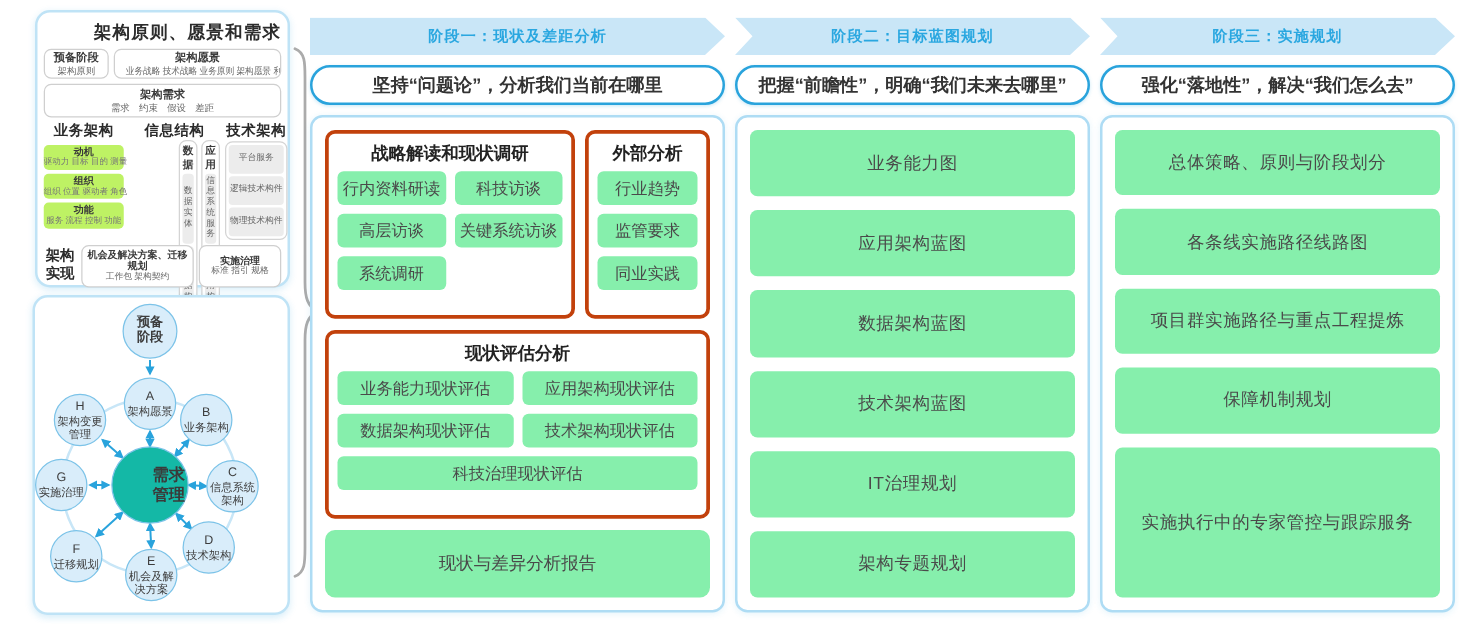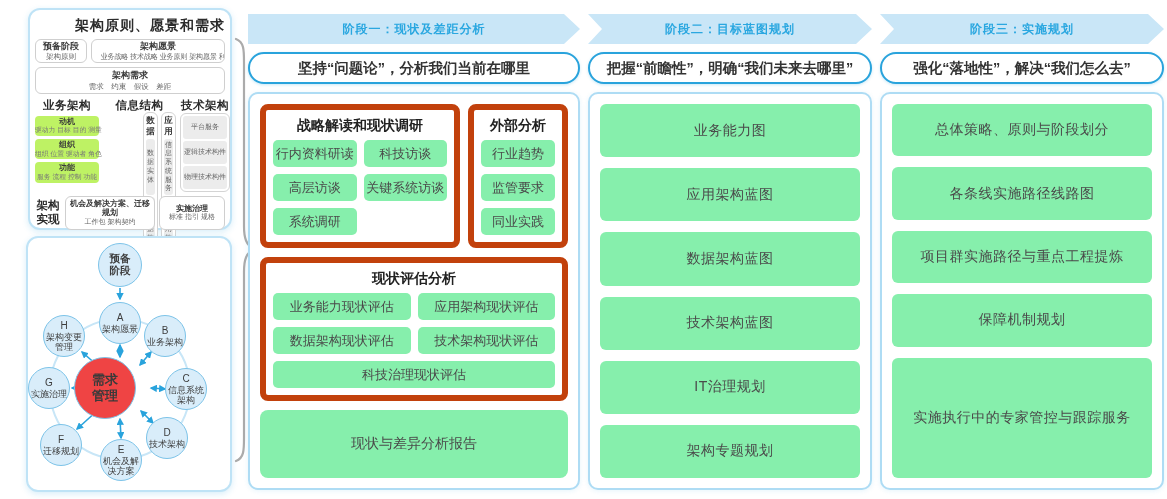--- a/index.html
+++ b/index.html
@@ -45,35 +45,35 @@
 
   
   #panel-adm{overflow:hidden;}
   .adm-svg{position:absolute;left:0;top:0;}
   .circle{position:absolute;border-radius:50%;background:#d9edfa;border:1.5px solid #7cc3e8;display:flex;align-items:center;justify-content:center;text-align:center;box-sizing:border-box;}
   .c-sat{width:42px;height:42px;}
   .c-lbl{width:44px;font-size:9px;color:#3d3d3d;line-height:1.12;}
   .c-key{display:block;font-size:10px;line-height:1.15;}
   .c-prep{width:44px;height:44px;left:70px;top:5px;}
   .c-prep .c-lbl{width:24px;font-size:10.5px;font-weight:600;}
-  .c-center{width:62px;height:62px;left:46px;top:119px;background:#ef4444;}
+  .c-center{width:62px;height:62px;left:61px;top:119px;background:#14b8a6;justify-content:flex-end;}
   .c-center .c-lbl{width:30px;font-size:13px;font-weight:bold;color:#3a3a3a;line-height:1.25;}
 
   
   .brace{position:absolute;left:232px;top:36px;}
 
   
   .phases{position:absolute;left:248px;top:14px;width:916px;height:476px;display:grid;grid-template-columns:332px 284px 284px;column-gap:8px;}
   .pcol{display:flex;flex-direction:column;min-width:0;}
   .pheader{flex:0 0 30px;background:#c9e6f7;color:#2aa7e0;font-weight:bold;font-size:12px;letter-spacing:1px;display:flex;align-items:center;justify-content:center;clip-path:polygon(0 0,calc(100% - 16px) 0,100% 50%,calc(100% - 16px) 100%,0 100%);}
   .pheader.notch{clip-path:polygon(0 0,calc(100% - 16px) 0,100% 50%,calc(100% - 16px) 100%,0 100%,14px 50%);}
   .psub{margin-top:8px;flex:0 0 28px;border:2px solid #29a3dc;border-radius:16px;background:#fff;display:flex;align-items:center;justify-content:center;font-size:14.5px;font-weight:bold;color:#333;box-shadow:0 1px 3px rgba(41,163,220,.25);}
   .ppanel{margin-top:8px;flex:1;border:2px solid #aedcf4;border-radius:10px;background:#fff;padding:10px;box-shadow:0 1px 5px rgba(41,163,220,.12);display:flex;flex-direction:column;gap:9px;min-height:0;box-sizing:border-box;}
 
-  .bluebox{border:6px solid #c2410c;border-radius:8px;background:#fff;padding:5px 7px 7px;box-sizing:border-box;}
+  .bluebox{border:3px solid #c2410c;border-radius:8px;background:#fff;padding:5px 7px 20px;box-sizing:border-box;}
   .bb-title{font-size:14px;font-weight:bold;color:#222;text-align:center;padding:2px 0 5px;}
   .gitem{background:#86efac;border-radius:5px;color:#4a4a4a;font-size:13px;display:flex;align-items:center;justify-content:center;text-align:center;}
 
   .p1-row{display:flex;gap:8px;}
   .p1-survey{flex:1;}
   .survey-grid{display:grid;grid-template-columns:1fr 1fr;gap:7px;}
   .survey-grid .gitem{height:27px;}
   .p1-ext{width:100px;flex:0 0 100px;display:flex;flex-direction:column;}
   .ext-items{display:flex;flex-direction:column;gap:7px;flex:1;}
   .ext-items .gitem{height:27px;}

